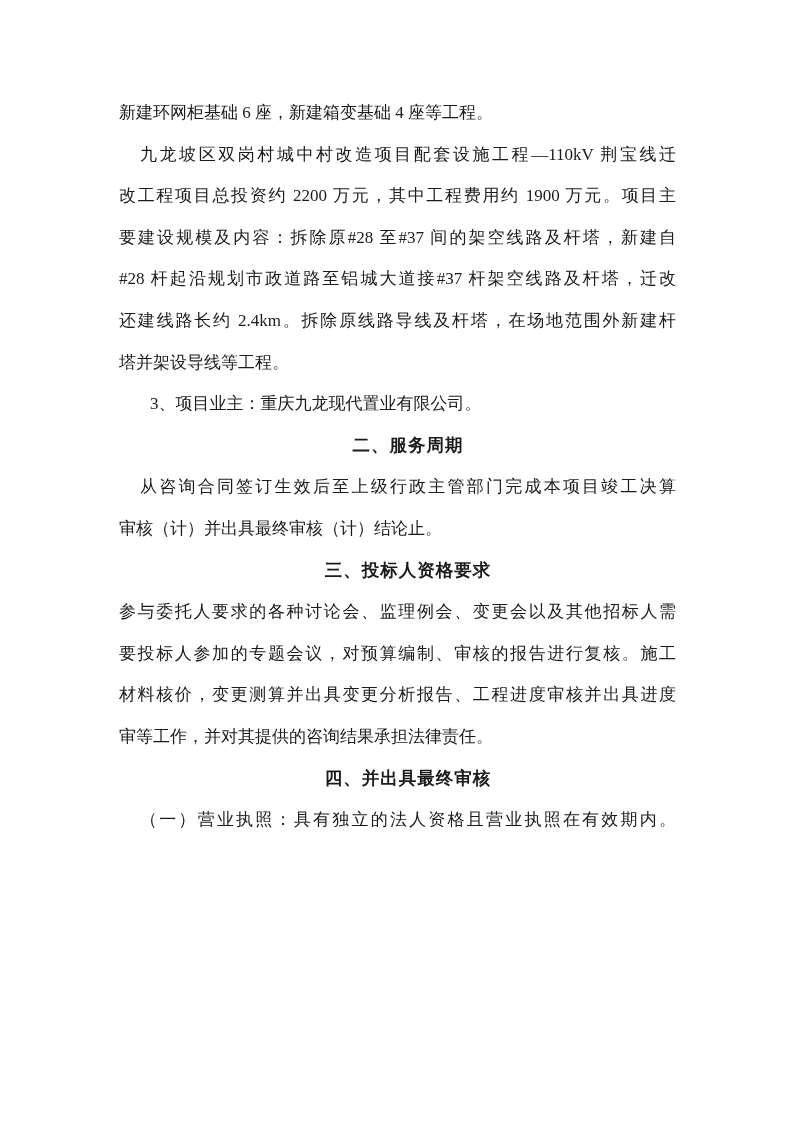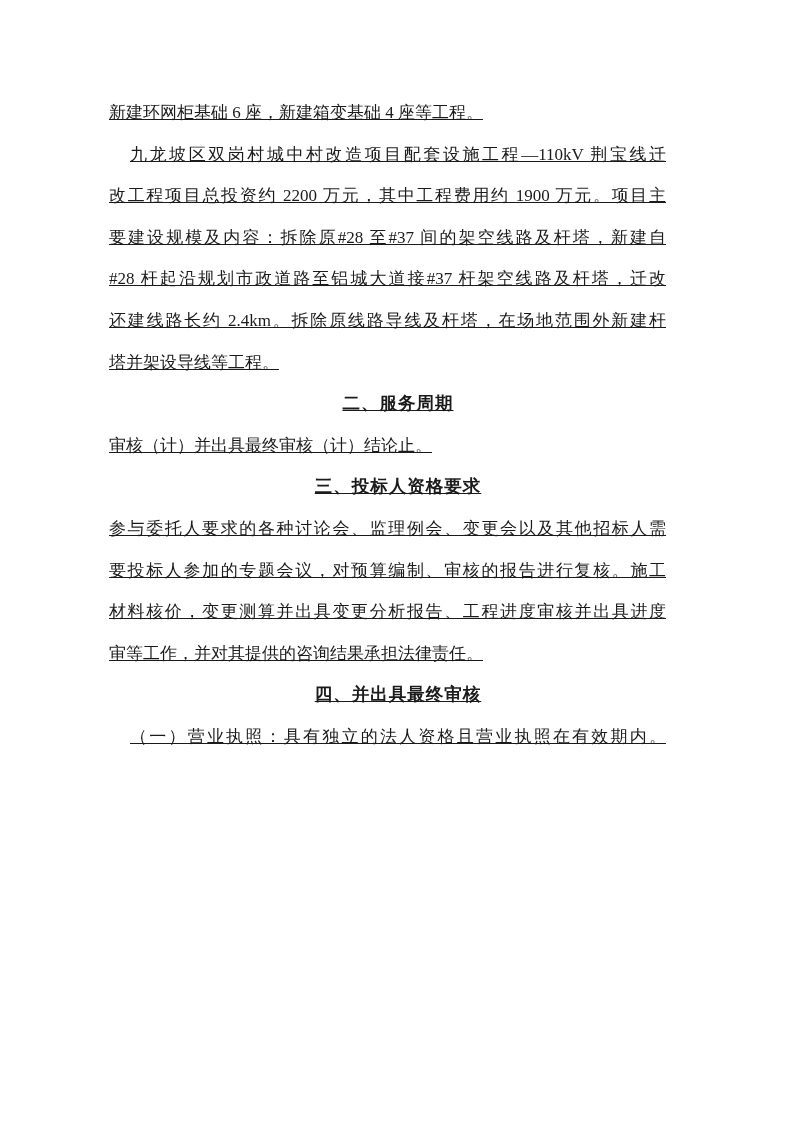--- a/index.html
+++ b/index.html
@@ -11,24 +11,23 @@
     position: relative;
     width: 793px;
     height: 1122px;
     background: #ffffff;
     overflow: hidden;
     font-family: "Liberation Serif", "DejaVu Serif", serif;
     color: #1b1b1b;
   }
   .content {
     position: absolute;
-    left: 109px;
+    left: 119px;
     top: 92px;
     width: 557px;
-    text-decoration: underline;
   }
   .line {
     font-size: 17px;
     line-height: 41.6px;
     height: 41.6px;
     text-align: left;
     white-space: normal;
     overflow: visible;
   }
   .fill {
@@ -55,21 +54,23 @@
 
 <div class="page">
   <div class="content">
     <div class="line">新建环网柜基础 6 座，新建箱变基础 4 座等工程。</div>
     <div class="line fill indent">九龙坡区双岗村城中村改造项目配套设施工程—110kV 荆宝线迁</div>
     <div class="line fill">改工程项目总投资约 2200 万元，其中工程费用约 1900 万元。项目主</div>
     <div class="line fill">要建设规模及内容：拆除原#28 至#37 间的架空线路及杆塔，新建自</div>
     <div class="line fill">#28 杆起沿规划市政道路至铝城大道接#37 杆架空线路及杆塔，迁改</div>
     <div class="line fill">还建线路长约 2.4km。拆除原线路导线及杆塔，在场地范围外新建杆</div>
     <div class="line">塔并架设导线等工程。</div>
+    <div class="line indent-num">3、项目业主：重庆九龙现代置业有限公司。</div>
     <div class="line heading indent">二、服务周期</div>
+    <div class="line fill indent">从咨询合同签订生效后至上级行政主管部门完成本项目竣工决算</div>
     <div class="line">审核（计）并出具最终审核（计）结论止。</div>
     <div class="line heading indent">三、投标人资格要求</div>
     <div class="line fill">参与委托人要求的各种讨论会、监理例会、变更会以及其他招标人需</div>
     <div class="line fill">要投标人参加的专题会议，对预算编制、审核的报告进行复核。施工</div>
     <div class="line fill">材料核价，变更测算并出具变更分析报告、工程进度审核并出具进度</div>
     <div class="line">审等工作，并对其提供的咨询结果承担法律责任。</div>
     <div class="line heading indent">四、并出具最终审核</div>
     <div class="line fill indent">（一）营业执照：具有独立的法人资格且营业执照在有效期内。</div>
   </div>
 </div>

